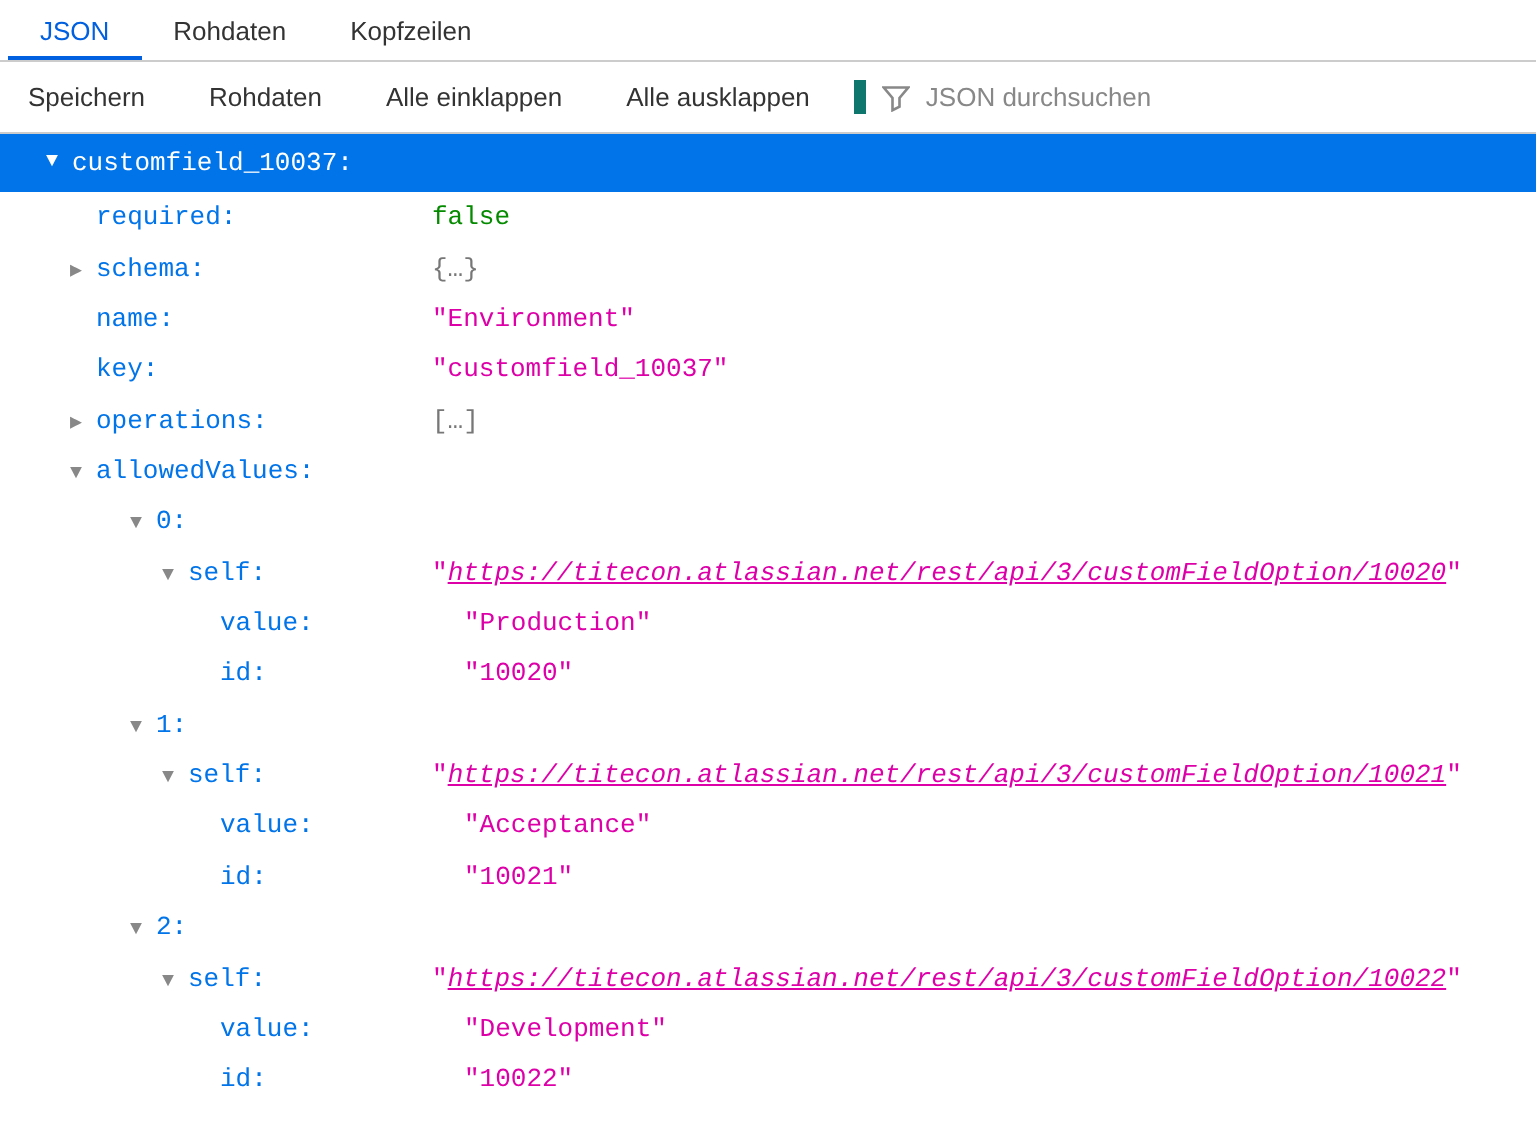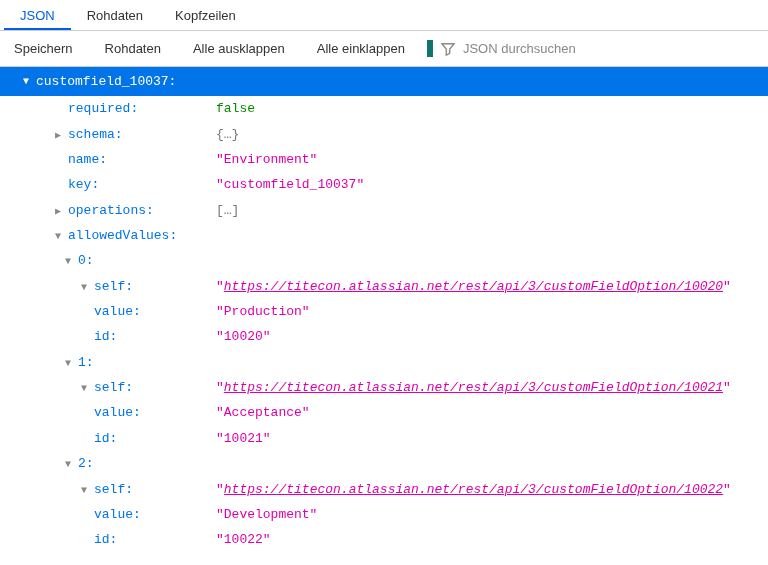--- a/index.html
+++ b/index.html
@@ -103,39 +103,39 @@
   }
   .root-row .twisty { color: #fff; }
   .key {
     color: #0074e8;
   }
   .str { color: #dd00a9; }
   .url { color: #dd00a9; text-decoration: underline; font-style: italic; cursor: pointer; }
   .bool { color: #058b00; }
   .brace { color: #777; }
 
-  .ind1 { padding-left: 52px; }
+  .ind1 { padding-left: 32px; }
   .ind2 { padding-left: 62px; }
   .ind3 { padding-left: 78px; }
-  .ind4 { padding-left: 94px; }
+  .ind4 { padding-left: 94px; margin-left: 16px; }
 </style>
 </head>
 <body>
 
 <div class="tabs">
   <div class="tab active">JSON</div>
   <div class="tab">Rohdaten</div>
   <div class="tab">Kopfzeilen</div>
 </div>
 
 <div class="toolbar">
   <div class="tool-btn">Speichern</div>
   <div class="tool-btn">Rohdaten</div>
+  <div class="tool-btn">Alle einklappen</div>
   <div class="tool-btn">Alle ausklappen</div>
-  <div class="tool-btn">Alle einklappen</div>
   <div class="search-box">
     <svg class="filter-icon" viewBox="0 0 16 16" fill="none" stroke="currentColor" stroke-width="1.5">
       <path d="M1 2h14L10 8v5l-4 2V8L1 2z"></path>
     </svg>
     <input class="search-input" placeholder="JSON durchsuchen" style="">
   </div>
 </div>
 
 <div class="tree">
 

